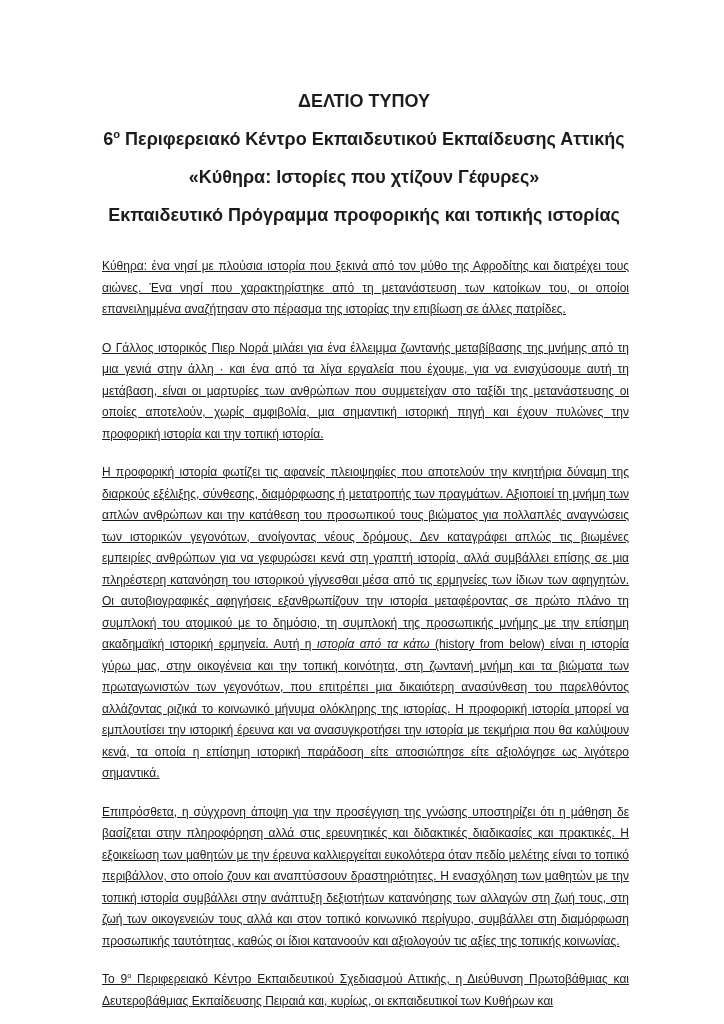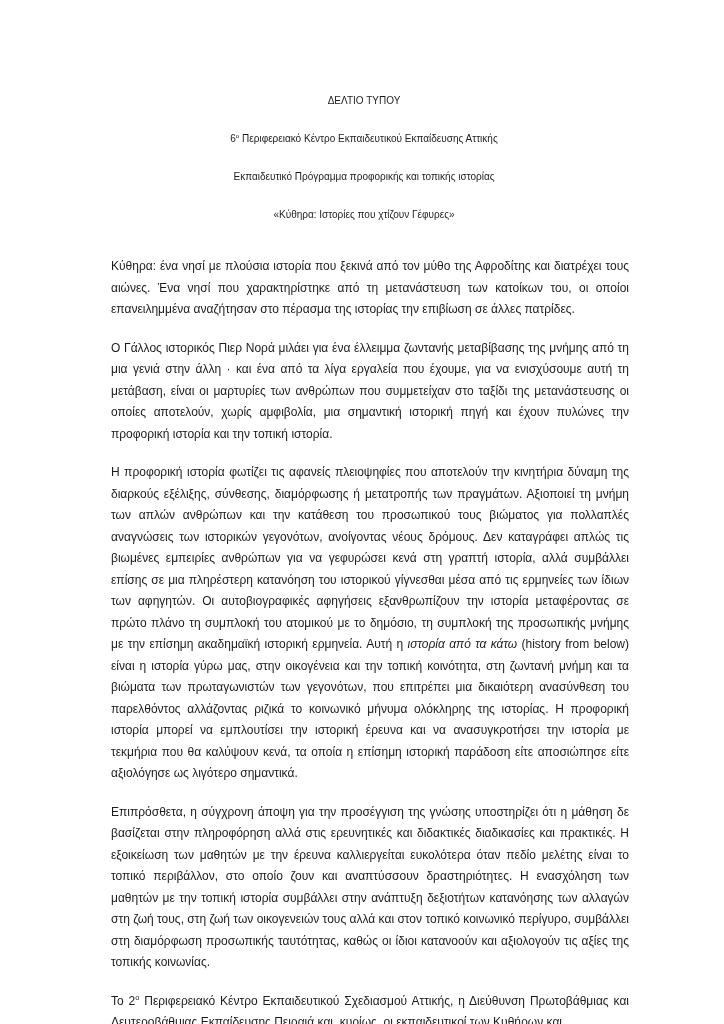--- a/index.html
+++ b/index.html
@@ -20,62 +20,63 @@
     color: #1c1c1c;
     box-sizing: border-box;
     padding: 82px 95px 0 99px;
   }
   .doc-header {
     text-align: center;
     margin: 0 0 22px 0;
   }
   .doc-header .h-line {
     display: block;
-    font-size: 10px;
+    font-size: 18px;
     line-height: 38px;
-    font-weight: 400;
+    font-weight: 700;
     color: #1c1c1c;
     white-space: nowrap;
   }
   sup.ord {
     font-size: 0.62em;
     vertical-align: super;
     line-height: 0;
   }
   .doc-body p {
-    margin: 0 0 17px 12px;
+    margin: 0 0 17px 3px;
     font-size: 12px;
     line-height: 21.5px;
     text-align: justify;
     color: #1c1c1c;
+    text-decoration: underline;
   }
   .doc-body p:first-child {
     margin-top: 0;
   }
   em.inline-italic {
     font-style: italic;
   }
 </style>
 </head>
 <body>
 
 <div class="page">
 
   <div class="doc-header">
     <span class="h-line">ΔΕΛΤΙΟ ΤΥΠΟΥ</span>
     <span class="h-line"><span>6</span><sup class="ord">ο</sup><span> Περιφερειακό Κέντρο Εκπαιδευτικού Εκπαίδευσης Αττικής</span></span>
+    <span class="h-line">«Κύθηρα: Ιστορίες που χτίζουν Γέφυρες»</span>
     <span class="h-line">Εκπαιδευτικό Πρόγραμμα προφορικής και τοπικής ιστορίας</span>
-    <span class="h-line">«Κύθηρα: Ιστορίες που χτίζουν Γέφυρες»</span>
   </div>
 
   <div class="doc-body">
     <p>Κύθηρα: ένα νησί με πλούσια ιστορία που ξεκινά από τον μύθο της Αφροδίτης και διατρέχει τους αιώνες. Ένα νησί που χαρακτηρίστηκε από τη μετανάστευση των κατοίκων του, οι οποίοι επανειλημμένα αναζήτησαν στο πέρασμα της ιστορίας την επιβίωση σε άλλες πατρίδες.</p>
 
     <p>Ο Γάλλος ιστορικός Πιερ Νορά μιλάει για ένα έλλειμμα ζωντανής μεταβίβασης της μνήμης από τη μια γενιά στην άλλη · και ένα από τα λίγα εργαλεία που έχουμε, για να ενισχύσουμε αυτή τη μετάβαση, είναι οι μαρτυρίες των ανθρώπων που συμμετείχαν στο ταξίδι της μετανάστευσης οι οποίες αποτελούν, χωρίς αμφιβολία, μια σημαντική ιστορική πηγή και έχουν πυλώνες την προφορική ιστορία και την τοπική ιστορία.</p>
 
     <p><span>Η προφορική ιστορία φωτίζει τις αφανείς πλειοψηφίες που αποτελούν την κινητήρια δύναμη της διαρκούς εξέλιξης, σύνθεσης, διαμόρφωσης ή μετατροπής των πραγμάτων. Αξιοποιεί τη μνήμη των απλών ανθρώπων και την κατάθεση του προσωπικού τους βιώματος για πολλαπλές αναγνώσεις των ιστορικών γεγονότων, ανοίγοντας νέους δρόμους. Δεν καταγράφει απλώς τις βιωμένες εμπειρίες ανθρώπων για να γεφυρώσει κενά στη γραπτή ιστορία, αλλά συμβάλλει επίσης σε μια πληρέστερη κατανόηση του ιστορικού γίγνεσθαι μέσα από τις ερμηνείες των ίδιων των αφηγητών. Οι αυτοβιογραφικές αφηγήσεις εξανθρωπίζουν την ιστορία μεταφέροντας σε πρώτο πλάνο τη συμπλοκή του ατομικού με το δημόσιο, τη συμπλοκή της προσωπικής μνήμης με την επίσημη ακαδημαϊκή ιστορική ερμηνεία. Αυτή η </span><em class="inline-italic">ιστορία από τα κάτω</em><span> (history from below) είναι η ιστορία γύρω μας, στην οικογένεια και την τοπική κοινότητα, στη ζωντανή μνήμη και τα βιώματα των πρωταγωνιστών των γεγονότων, που επιτρέπει μια δικαιότερη ανασύνθεση του παρελθόντος αλλάζοντας ριζικά το κοινωνικό μήνυμα ολόκληρης της ιστορίας. Η προφορική ιστορία μπορεί να εμπλουτίσει την ιστορική έρευνα και να ανασυγκροτήσει την ιστορία με τεκμήρια που θα καλύψουν κενά, τα οποία η επίσημη ιστορική παράδοση είτε αποσιώπησε είτε αξιολόγησε ως λιγότερο σημαντικά.</span></p>
 
     <p>Επιπρόσθετα, η σύγχρονη άποψη για την προσέγγιση της γνώσης υποστηρίζει ότι η μάθηση δε βασίζεται στην πληροφόρηση αλλά στις ερευνητικές και διδακτικές διαδικασίες και πρακτικές. Η εξοικείωση των μαθητών με την έρευνα καλλιεργείται ευκολότερα όταν πεδίο μελέτης είναι το τοπικό περιβάλλον, στο οποίο ζουν και αναπτύσσουν δραστηριότητες. Η ενασχόληση των μαθητών με την τοπική ιστορία συμβάλλει στην ανάπτυξη δεξιοτήτων κατανόησης των αλλαγών στη ζωή τους, στη ζωή των οικογενειών τους αλλά και στον τοπικό κοινωνικό περίγυρο, συμβάλλει στη διαμόρφωση προσωπικής ταυτότητας, καθώς οι ίδιοι κατανοούν και αξιολογούν τις αξίες της τοπικής κοινωνίας.</p>
 
-    <p><span>Το 2</span><sup class="ord">ο</sup><span> Περιφερειακό Κέντρο Εκπαιδευτικού Σχεδιασμού Αττικής, η Διεύθυνση Πρωτοβάθμιας και Δευτεροβάθμιας Εκπαίδευσης Πειραιά και, κυρίως, οι εκπαιδευτικοί των Κυθήρων και</span></p>
+    <p><span>Το 9</span><sup class="ord">ο</sup><span> Περιφερειακό Κέντρο Εκπαιδευτικού Σχεδιασμού Αττικής, η Διεύθυνση Πρωτοβάθμιας και Δευτεροβάθμιας Εκπαίδευσης Πειραιά και, κυρίως, οι εκπαιδευτικοί των Κυθήρων και</span></p>
   </div>
 
 </div>
 
 </body></html>

